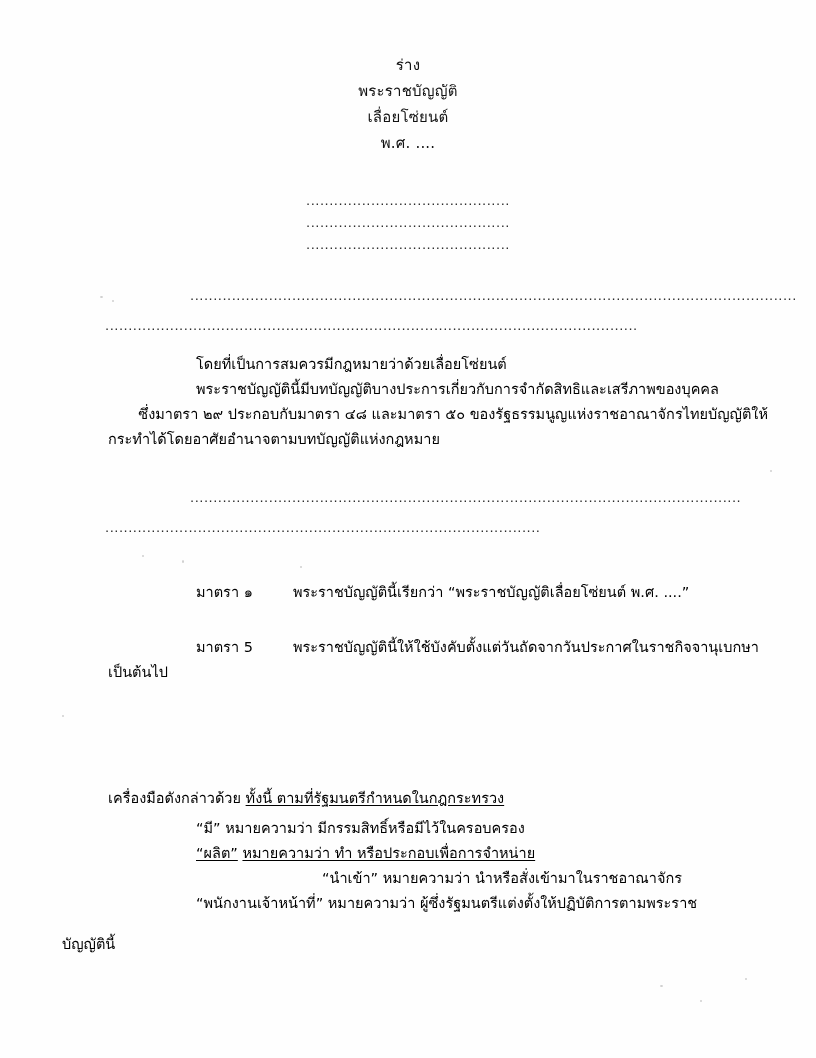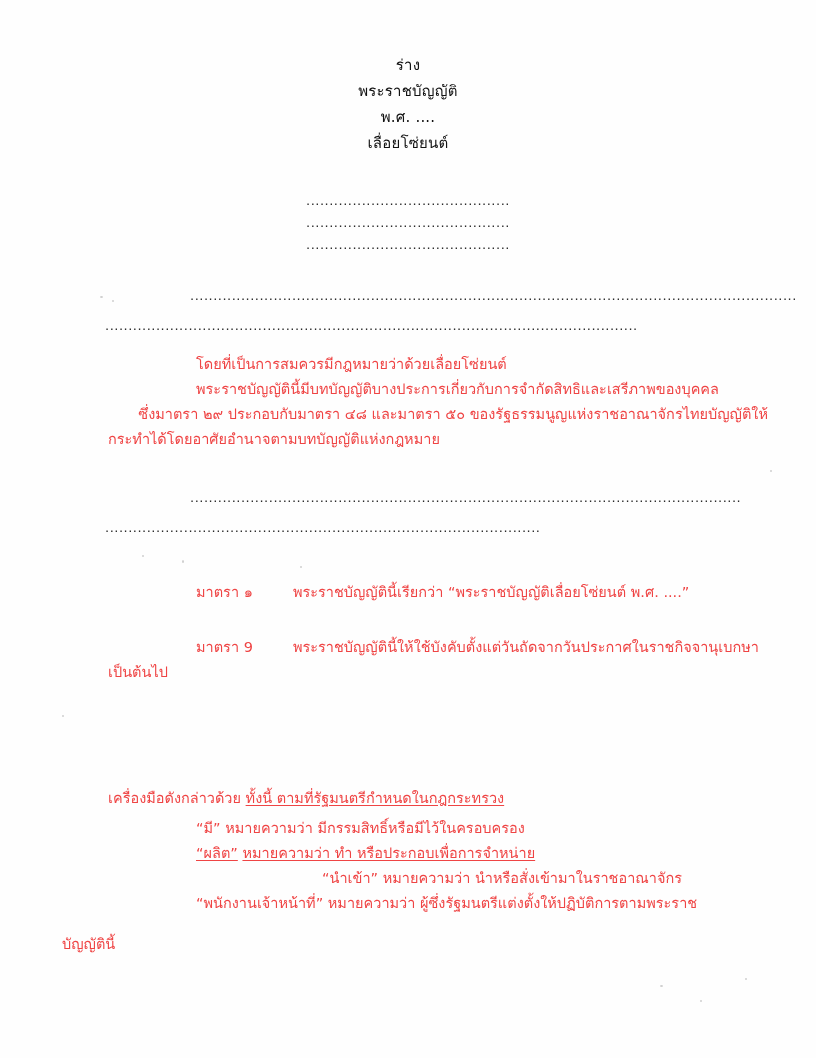--- a/index.html
+++ b/index.html
@@ -62,21 +62,21 @@
     position: absolute;
     font-size: 13px;
     color: #2b2b2b;
     letter-spacing: 0.5px;
     white-space: nowrap;
   }
   .para {
     position: absolute;
     font-size: 14.5px;
     line-height: 25px;
-    color: #ef4444;
+    color: #000000;
   }
   .u {
     text-decoration: underline;
     text-underline-offset: 2px;
   }
   .b {
     font-weight: bold;
   }
   .bu {
     font-weight: bold;
@@ -100,22 +100,22 @@
   <div class="speckle" style="left:700px;top:1000px;width:2px;height:2px;"></div>
   <div class="speckle" style="left:745px;top:978px;width:2px;height:2px;"></div>
   <div class="speckle" style="left:62px;top:715px;width:2px;height:2px;"></div>
   <div class="speckle" style="left:770px;top:470px;width:2px;height:2px;"></div>
 
   <div class="content">
 
     <div class="doc-title-block center">
       <div>ร่าง</div>
       <div>พระราชบัญญัติ</div>
+      <div><span>เลื่อยโซ่ยนต์</span></div>
       <div>พ.ศ. ....</div>
-      <div><span>เลื่อยโซ่ยนต์</span></div>
     </div>
 
     <div class="dots-block" id="dots-group-1">
       <div>............................................</div>
       <div>............................................</div>
       <div>............................................</div>
     </div>
 
     <div class="wide-dots" style="left:190px;top:288px;">...................................................................................................................................</div>
     <div class="wide-dots" style="left:105px;top:318px;">...................................................................................................................</div>
@@ -130,21 +130,21 @@
     <div class="para" style="left:108px;top:427px;width:660px;">กระทำได้โดยอาศัยอำนาจตามบทบัญญัติแห่งกฎหมาย</div>
 
     <div class="wide-dots" style="left:190px;top:490px;">.......................................................................................................................</div>
     <div class="wide-dots" style="left:105px;top:520px;">..............................................................................................</div>
 
     <div class="para" style="left:108px;top:580px;width:660px;">
       <span class="ind"></span><span>มาตรา ๑</span><span class="ind-sm"></span><span>พระราชบัญญัตินี้เรียกว่า “พระราชบัญญัติเลื่อยโซ่ยนต์ พ.ศ. ....”</span>
     </div>
 
     <div class="para" style="left:108px;top:635px;width:660px;">
-      <span class="ind"></span><span>มาตรา 9</span><span class="ind-sm"></span><span>พระราชบัญญัตินี้ให้ใช้บังคับตั้งแต่วันถัดจากวันประกาศในราชกิจจานุเบกษา</span>
+      <span class="ind"></span><span>มาตรา 5</span><span class="ind-sm"></span><span>พระราชบัญญัตินี้ให้ใช้บังคับตั้งแต่วันถัดจากวันประกาศในราชกิจจานุเบกษา</span>
     </div>
     <div class="para" style="left:108px;top:660px;width:660px;">เป็นต้นไป</div>
 
 
     <div class="para" style="left:108px;top:786px;width:700px;">
       <span>เครื่องมือดังกล่าวด้วย</span>
       <span class="u">ทั้งนี้ ตามที่รัฐมนตรีกำหนดในกฎกระทรวง</span>
     </div>
 
     <div class="para" style="left:108px;top:816px;width:700px;">

